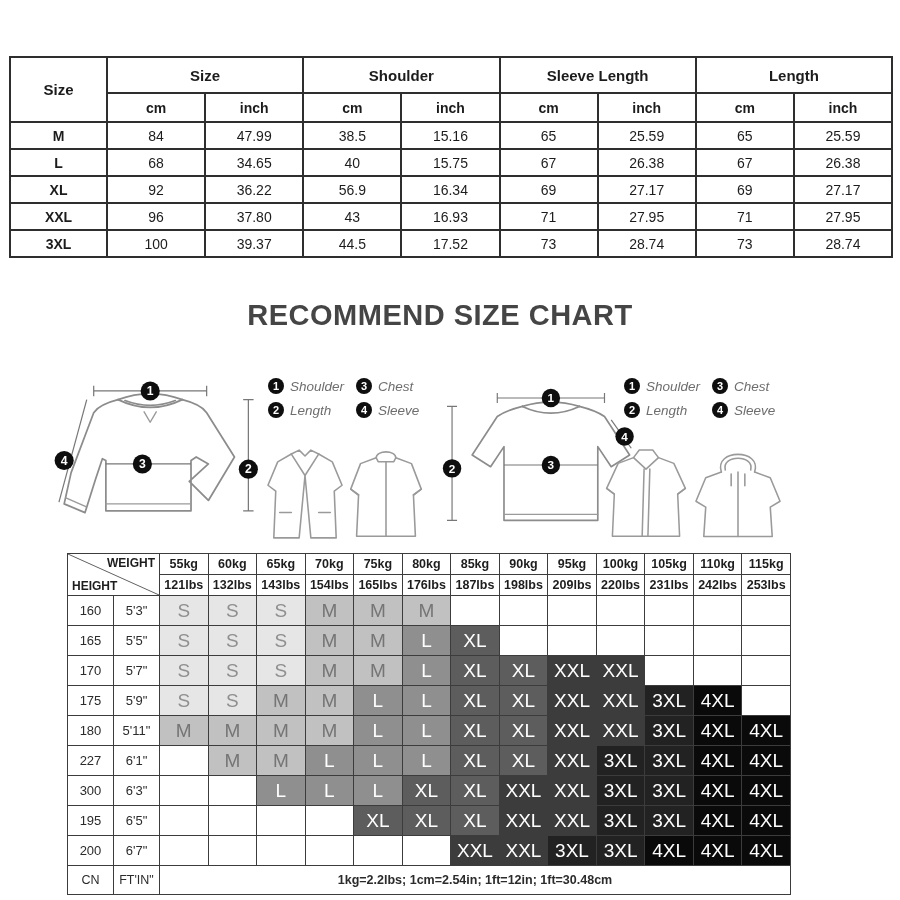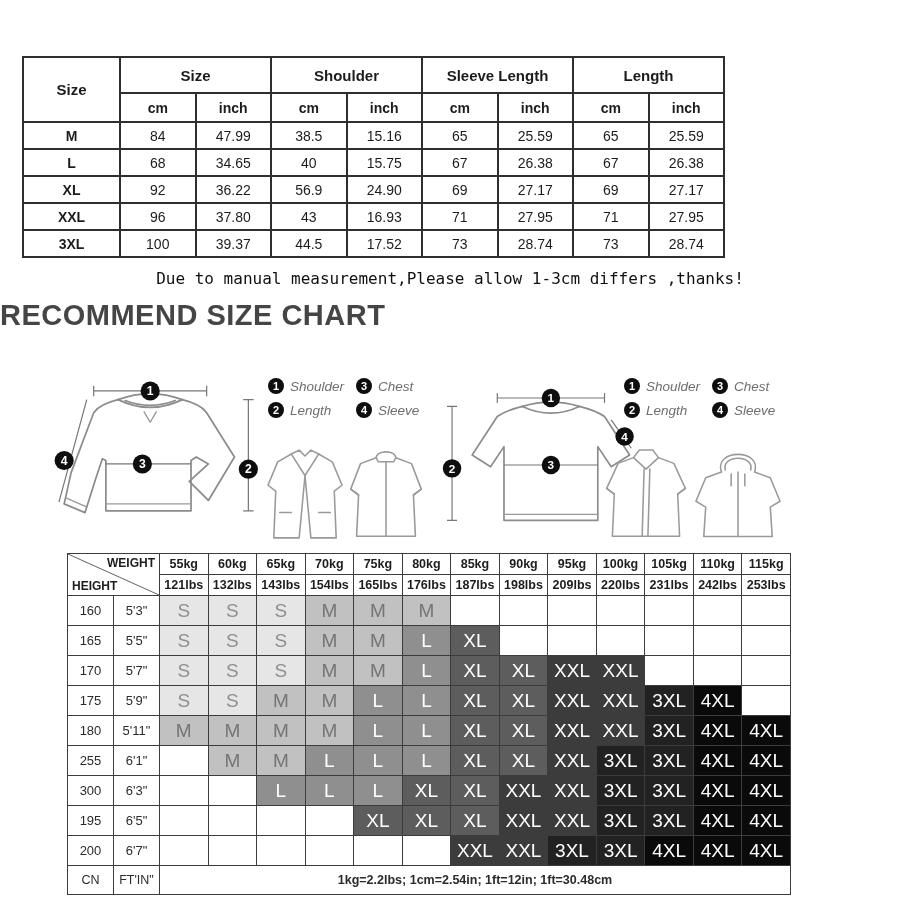--- a/index.html
+++ b/index.html
@@ -1,33 +1,33 @@
 <!DOCTYPE html>
 <html><head>
 <meta charset="utf-8">
 <style>
   html,body{margin:0;padding:0;background:#fff;}
   #stage{position:relative;width:900px;height:900px;background:#fff;overflow:hidden;
          font-family:"Liberation Sans",sans-serif;color:#222;}
 
   
   table{border-collapse:collapse;}
-  .size-table{position:absolute;left:22px;top:56px;width:703px;table-layout:fixed;}
+  .size-table{position:absolute;left:9px;top:56px;width:884px;table-layout:fixed;}
   .size-table col.c-size{width:97px;}
   .size-table th,.size-table td{border:2px solid #2e2e2e;text-align:center;vertical-align:middle;
       font-size:14px;color:#1c1c1c;padding:0;}
   .size-table .hrow1 th{height:34px;font-size:15px;font-weight:700;}
   .size-table .hrow2 th{height:27px;font-size:14px;font-weight:700;}
   .size-table tbody tr{height:27px;}
   .size-table tbody th{font-weight:700;font-size:14px;}
 
   
   .note{position:absolute;left:0;top:269px;width:900px;text-align:center;
         font-family:"DejaVu Sans Mono",monospace;font-size:16px;color:#101010;}
-  .big-title{position:absolute;left:0;top:299px;width:880px;
+  .big-title{position:absolute;left:0;top:299px;width:880px;text-align:center;
         font-size:29px;font-weight:700;color:#454545;letter-spacing:.5px;}
 
   
   .fig{position:absolute;}
   .fig svg{display:block;}
   .gline{stroke:#8c8c8c;stroke-width:2;fill:none;stroke-linejoin:round;stroke-linecap:round;}
   .gthin{stroke:#9a9a9a;stroke-width:1.6;fill:none;stroke-linejoin:round;stroke-linecap:round;}
   .mline{stroke:#777;stroke-width:1.4;fill:none;}
   .badge-c{fill:#0e0e0e;}
   .badge-t{fill:#fff;font-size:14px;font-weight:700;text-anchor:middle;
@@ -113,21 +113,21 @@
           <td>67</td>
           <td>26.38</td>
           <td>67</td>
           <td>26.38</td>
         </tr>
         <tr>
           <th>XL</th>
           <td>92</td>
           <td>36.22</td>
           <td>56.9</td>
-          <td>24.90</td>
+          <td>16.34</td>
           <td>69</td>
           <td>27.17</td>
           <td>69</td>
           <td>27.17</td>
         </tr>
         <tr>
           <th>XXL</th>
           <td>96</td>
           <td>37.80</td>
           <td>43</td>
@@ -144,21 +144,20 @@
           <td>44.5</td>
           <td>17.52</td>
           <td>73</td>
           <td>28.74</td>
           <td>73</td>
           <td>28.74</td>
         </tr>
       </tbody>
   </table>
 
-  <div class="note">Due to manual measurement,Please allow 1-3cm differs ,thanks!</div>
   <div class="big-title">RECOMMEND SIZE CHART</div>
 
   <div class="fig" style="left:52px;top:372px;">
     <svg width="212" height="170" viewBox="-8 0 244 176">
 
       <path class="gline" d="M68,22 C52,26 44,31 40,37 L14,106 L6,142 L30,152 L42,114 L50,90 L54,92 L54,150 L152,150 L152,92 L158,88 L172,96 L150,116 L172,138 L202,88 L170,37 C166,31 158,26 142,22"></path>
       <path class="gline" d="M68,22 Q105,8 142,22"></path>
       <path class="gline" d="M68,22 Q105,40 142,22"></path>
       <path class="gline" d="M76,23 Q105,34 134,23"></path>
       <path class="gthin" d="M98,36 L105,48 L112,36"></path>
@@ -434,21 +433,21 @@
           <td class="szcell" style="background: rgb(143, 143, 143); color: rgb(255, 255, 255);">L</td>
           <td class="szcell" style="background: rgb(93, 93, 93); color: rgb(255, 255, 255);">XL</td>
           <td class="szcell" style="background: rgb(93, 93, 93); color: rgb(255, 255, 255);">XL</td>
           <td class="szcell" style="background: rgb(60, 60, 60); color: rgb(255, 255, 255);">XXL</td>
           <td class="szcell" style="background: rgb(60, 60, 60); color: rgb(255, 255, 255);">XXL</td>
           <td class="szcell" style="background: rgb(34, 34, 34); color: rgb(255, 255, 255);">3XL</td>
           <td class="szcell" style="background: rgb(10, 10, 10); color: rgb(255, 255, 255);">4XL</td>
           <td class="szcell" style="background: rgb(10, 10, 10); color: rgb(255, 255, 255);">4XL</td>
         </tr>
         <tr>
-          <th>255</th>
+          <th>227</th>
           <th>6'1"</th>
           <td></td>
           <td class="szcell" style="background: rgb(193, 193, 193); color: rgb(117, 117, 117);">M</td>
           <td class="szcell" style="background: rgb(193, 193, 193); color: rgb(117, 117, 117);">M</td>
           <td class="szcell" style="background: rgb(143, 143, 143); color: rgb(255, 255, 255);">L</td>
           <td class="szcell" style="background: rgb(143, 143, 143); color: rgb(255, 255, 255);">L</td>
           <td class="szcell" style="background: rgb(143, 143, 143); color: rgb(255, 255, 255);">L</td>
           <td class="szcell" style="background: rgb(93, 93, 93); color: rgb(255, 255, 255);">XL</td>
           <td class="szcell" style="background: rgb(93, 93, 93); color: rgb(255, 255, 255);">XL</td>
           <td class="szcell" style="background: rgb(60, 60, 60); color: rgb(255, 255, 255);">XXL</td>

